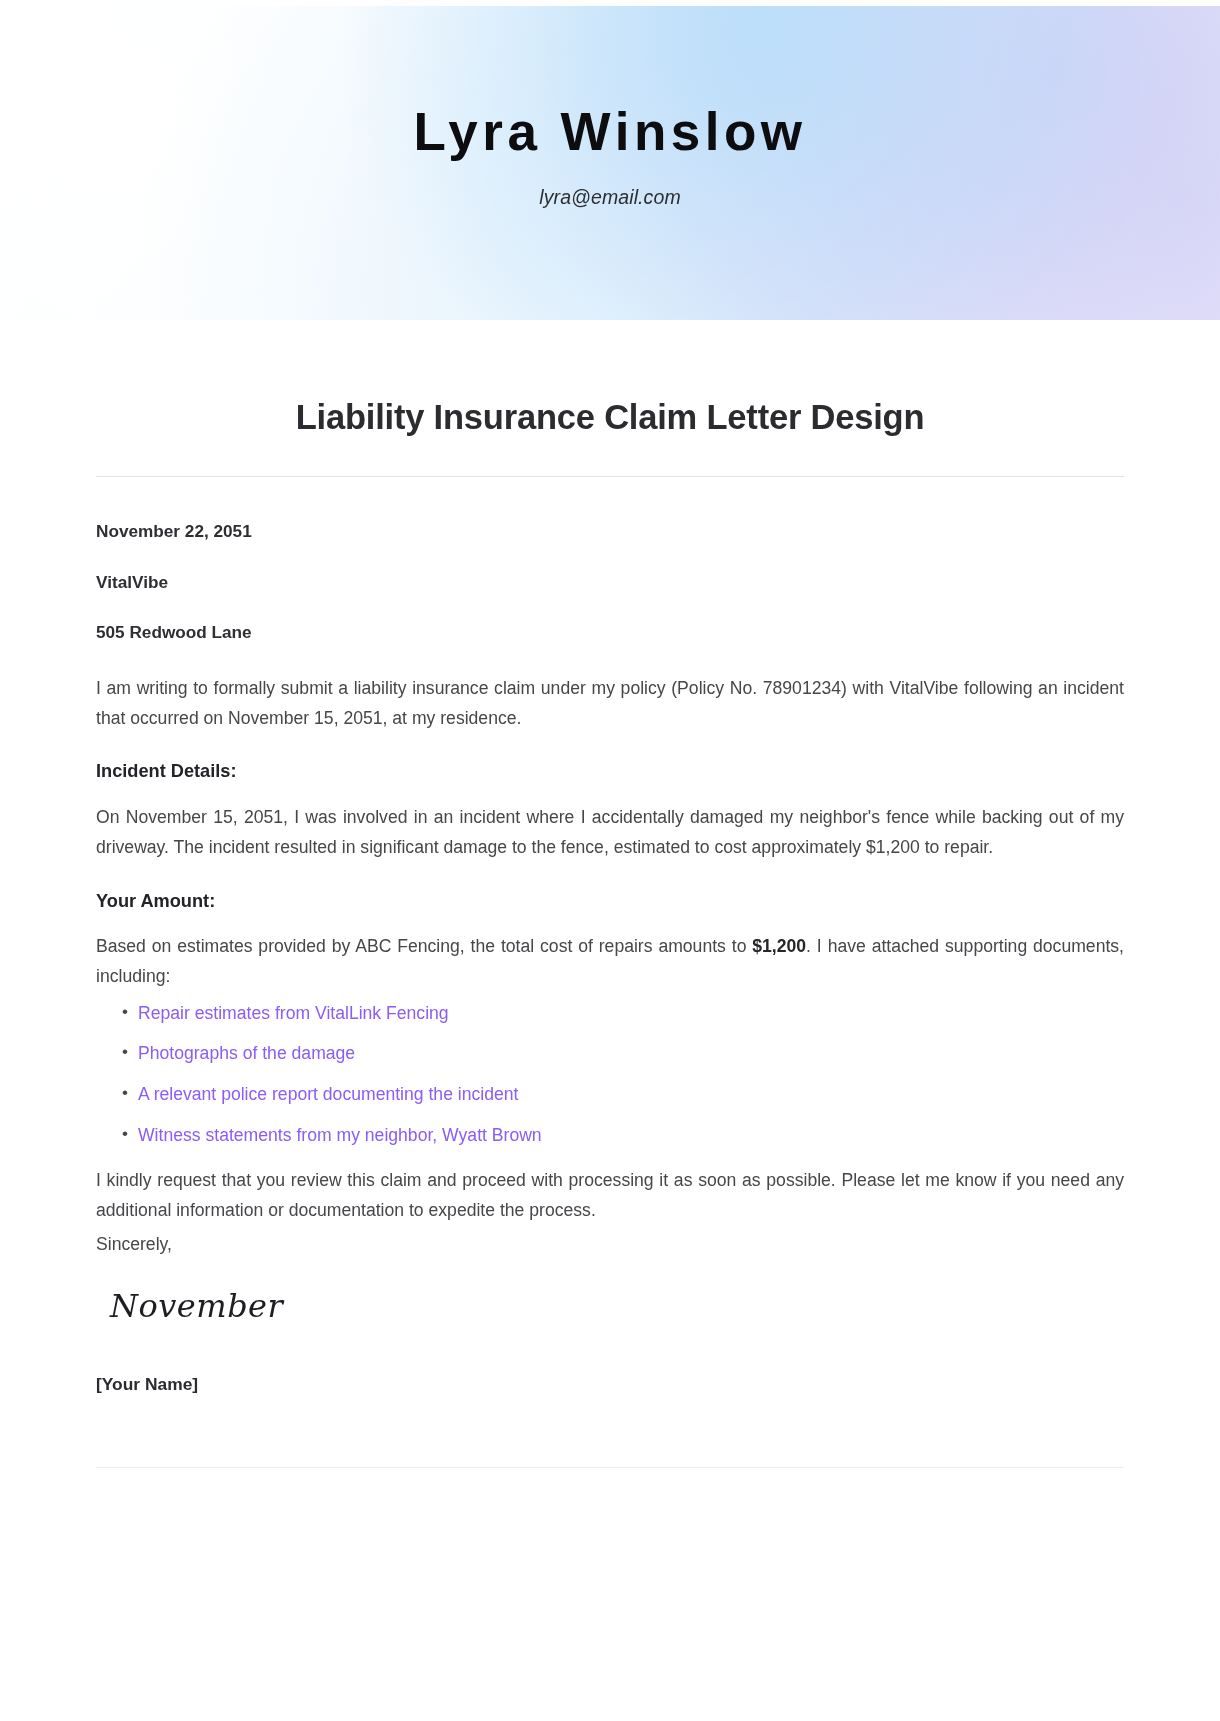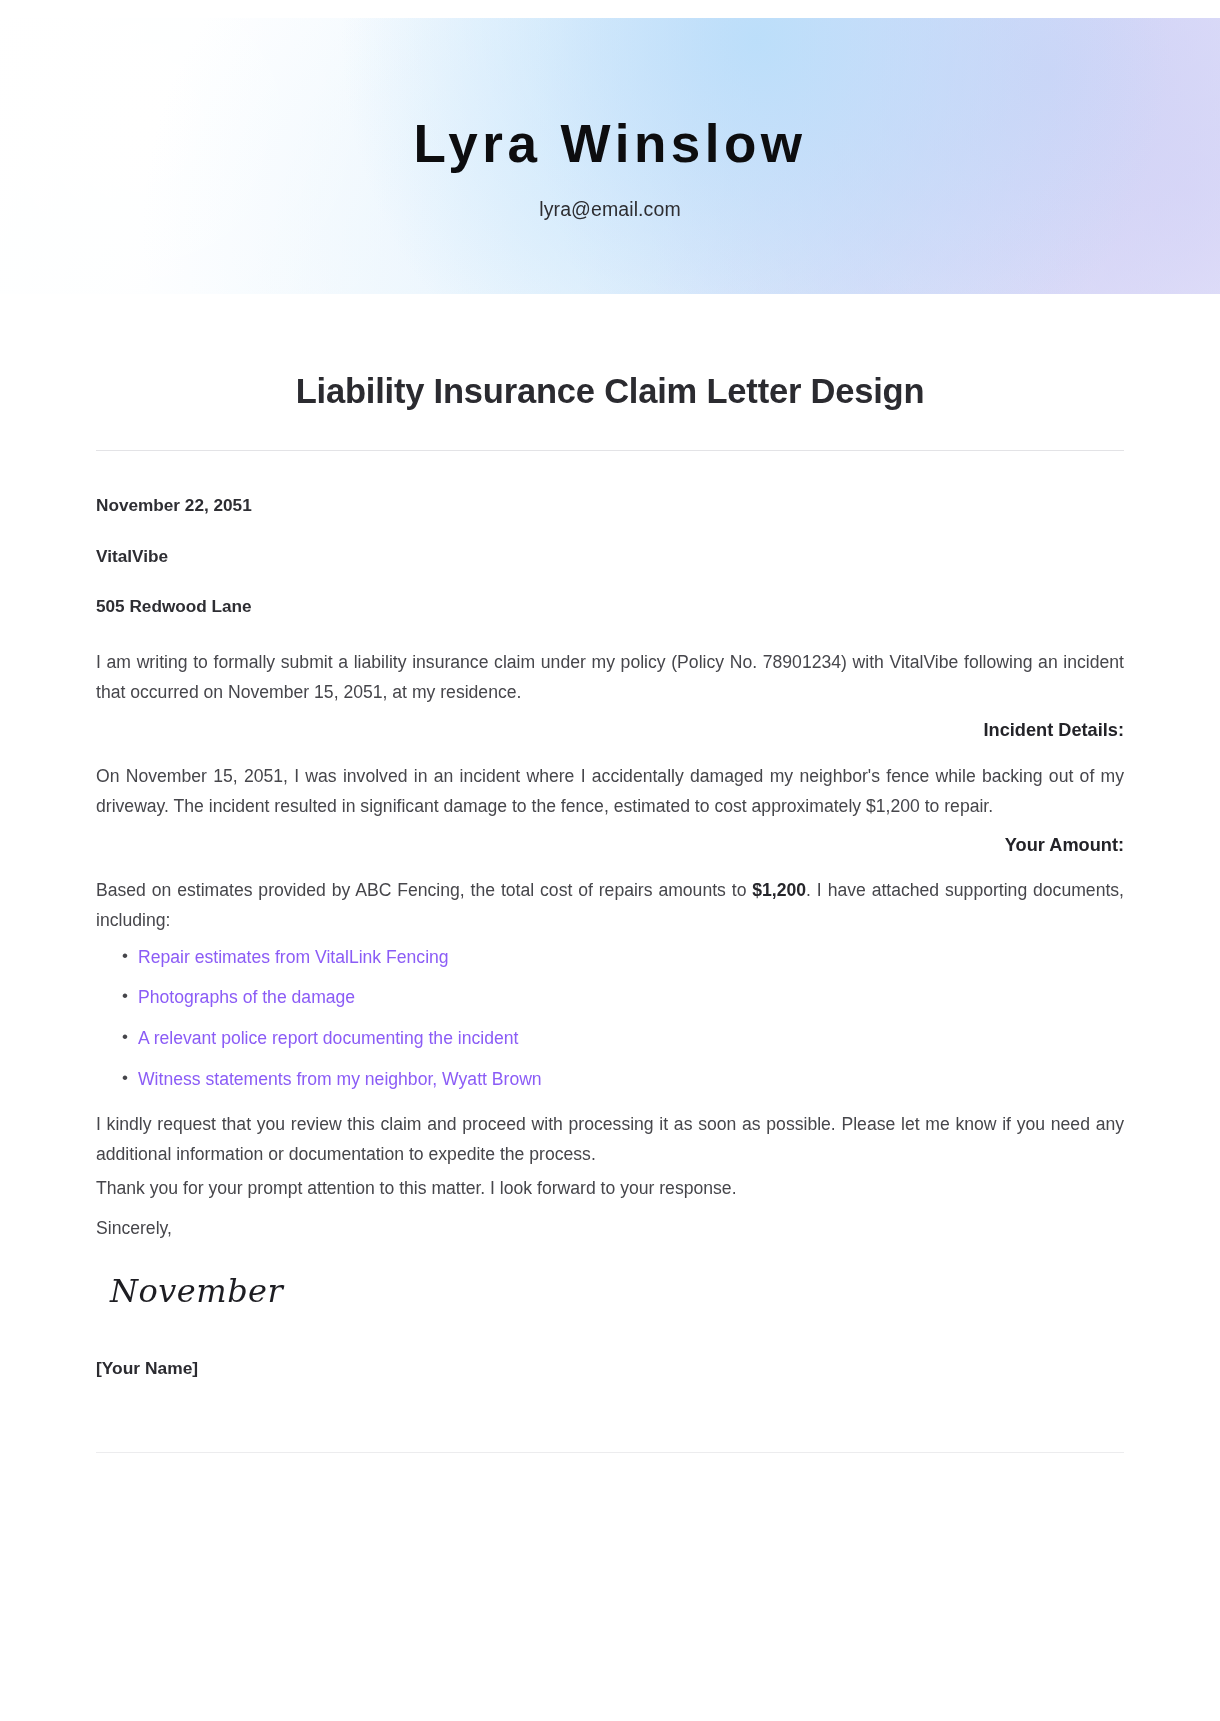--- a/index.html
+++ b/index.html
@@ -8,31 +8,30 @@
     width: 1220px;
     min-height: 1721px;
     background: #ffffff;
     font-family: "Liberation Sans", sans-serif;
     -webkit-font-smoothing: antialiased;
   }
 
   
   .header-band {
     position: relative;
-    height: 282px;
+    height: 320px;
     width: 1220px;
     background:
       radial-gradient(circle at 62% 10%, rgba(186,222,250,0.95) 0%, rgba(186,222,250,0) 52%),
       radial-gradient(circle at 86% 22%, rgba(206,210,246,0.95) 0%, rgba(206,210,246,0) 48%),
       radial-gradient(circle at 97% 62%, rgba(223,214,247,0.85) 0%, rgba(223,214,247,0) 45%),
       radial-gradient(circle at 44% 78%, rgba(232,244,253,0.9) 0%, rgba(232,244,253,0) 55%),
       radial-gradient(circle at 12% 40%, rgba(255,255,255,1) 0%, rgba(255,255,255,0.2) 60%),
       linear-gradient(110deg, #ffffff 0%, #f4fbff 26%, #e6f3fd 46%, #e4e8fa 72%, #f2f0fc 88%, #fbfbff 100%);
     overflow: hidden;
-    margin-top: 12px;
   }
   .header-band::before {
     content: "";
     position: absolute;
     left: 0; top: 0; right: 0;
     height: 6px;
     background: #ffffff;
   }
   .header-inner {
     position: absolute;
@@ -49,20 +48,21 @@
     color: #0d0d0f;
     line-height: 1.05;
   }
   .brand-email {
     margin: 0;
     padding-top: 26px;
     font-size: 19.5px;
     font-weight: 400;
     color: #2d2d31;
     letter-spacing: 0.1px;
+    font-style: italic;
   }
 
   
   .sheet {
     width: 1220px;
     padding: 0 96px;
   }
 
   .doc-title {
     margin: 0;
@@ -113,26 +113,25 @@
     line-height: 1.72;
     color: #46464b;
     font-size: 17.6px;
   }
   p.body-para.flow {
     margin-bottom: 4px;
   }
   p.body-para b { color: #26262b; font-weight: 700; }
 
   h3.section-head {
-    margin: 12px 0 18px 0;
+    margin: 27px 0 18px 0;
     font-size: 18.2px;
     font-weight: 700;
     color: #232328;
     line-height: 1.3;
-    text-align: right;
   }
 
   ul.doc-list {
     margin: 4px 0 6px 0;
     padding-left: 26px;
     list-style: none;
   }
   ul.doc-list li {
     position: relative;
     padding-left: 16px;
@@ -223,21 +222,20 @@
 
     <ul class="doc-list">
       <li>Repair estimates from VitalLink Fencing</li>
       <li>Photographs of the damage</li>
       <li>A relevant police report documenting the incident</li>
       <li>Witness statements from my neighbor, Wyatt Brown</li>
     </ul>
 
     <p class="body-para flow">I kindly request that you review this claim and proceed with processing it as soon as possible. Please let me know if you need any additional information or documentation to expedite the process.</p>
 
-    <p class="plain-line">Thank you for your prompt attention to this matter. I look forward to your response.</p>
 
     <p class="plain-line">Sincerely,</p>
 
     <p class="signature">November</p>
 
     <p class="your-name">[Your Name]</p>
 
   </div>
 
   <hr class="bottom-rule">

